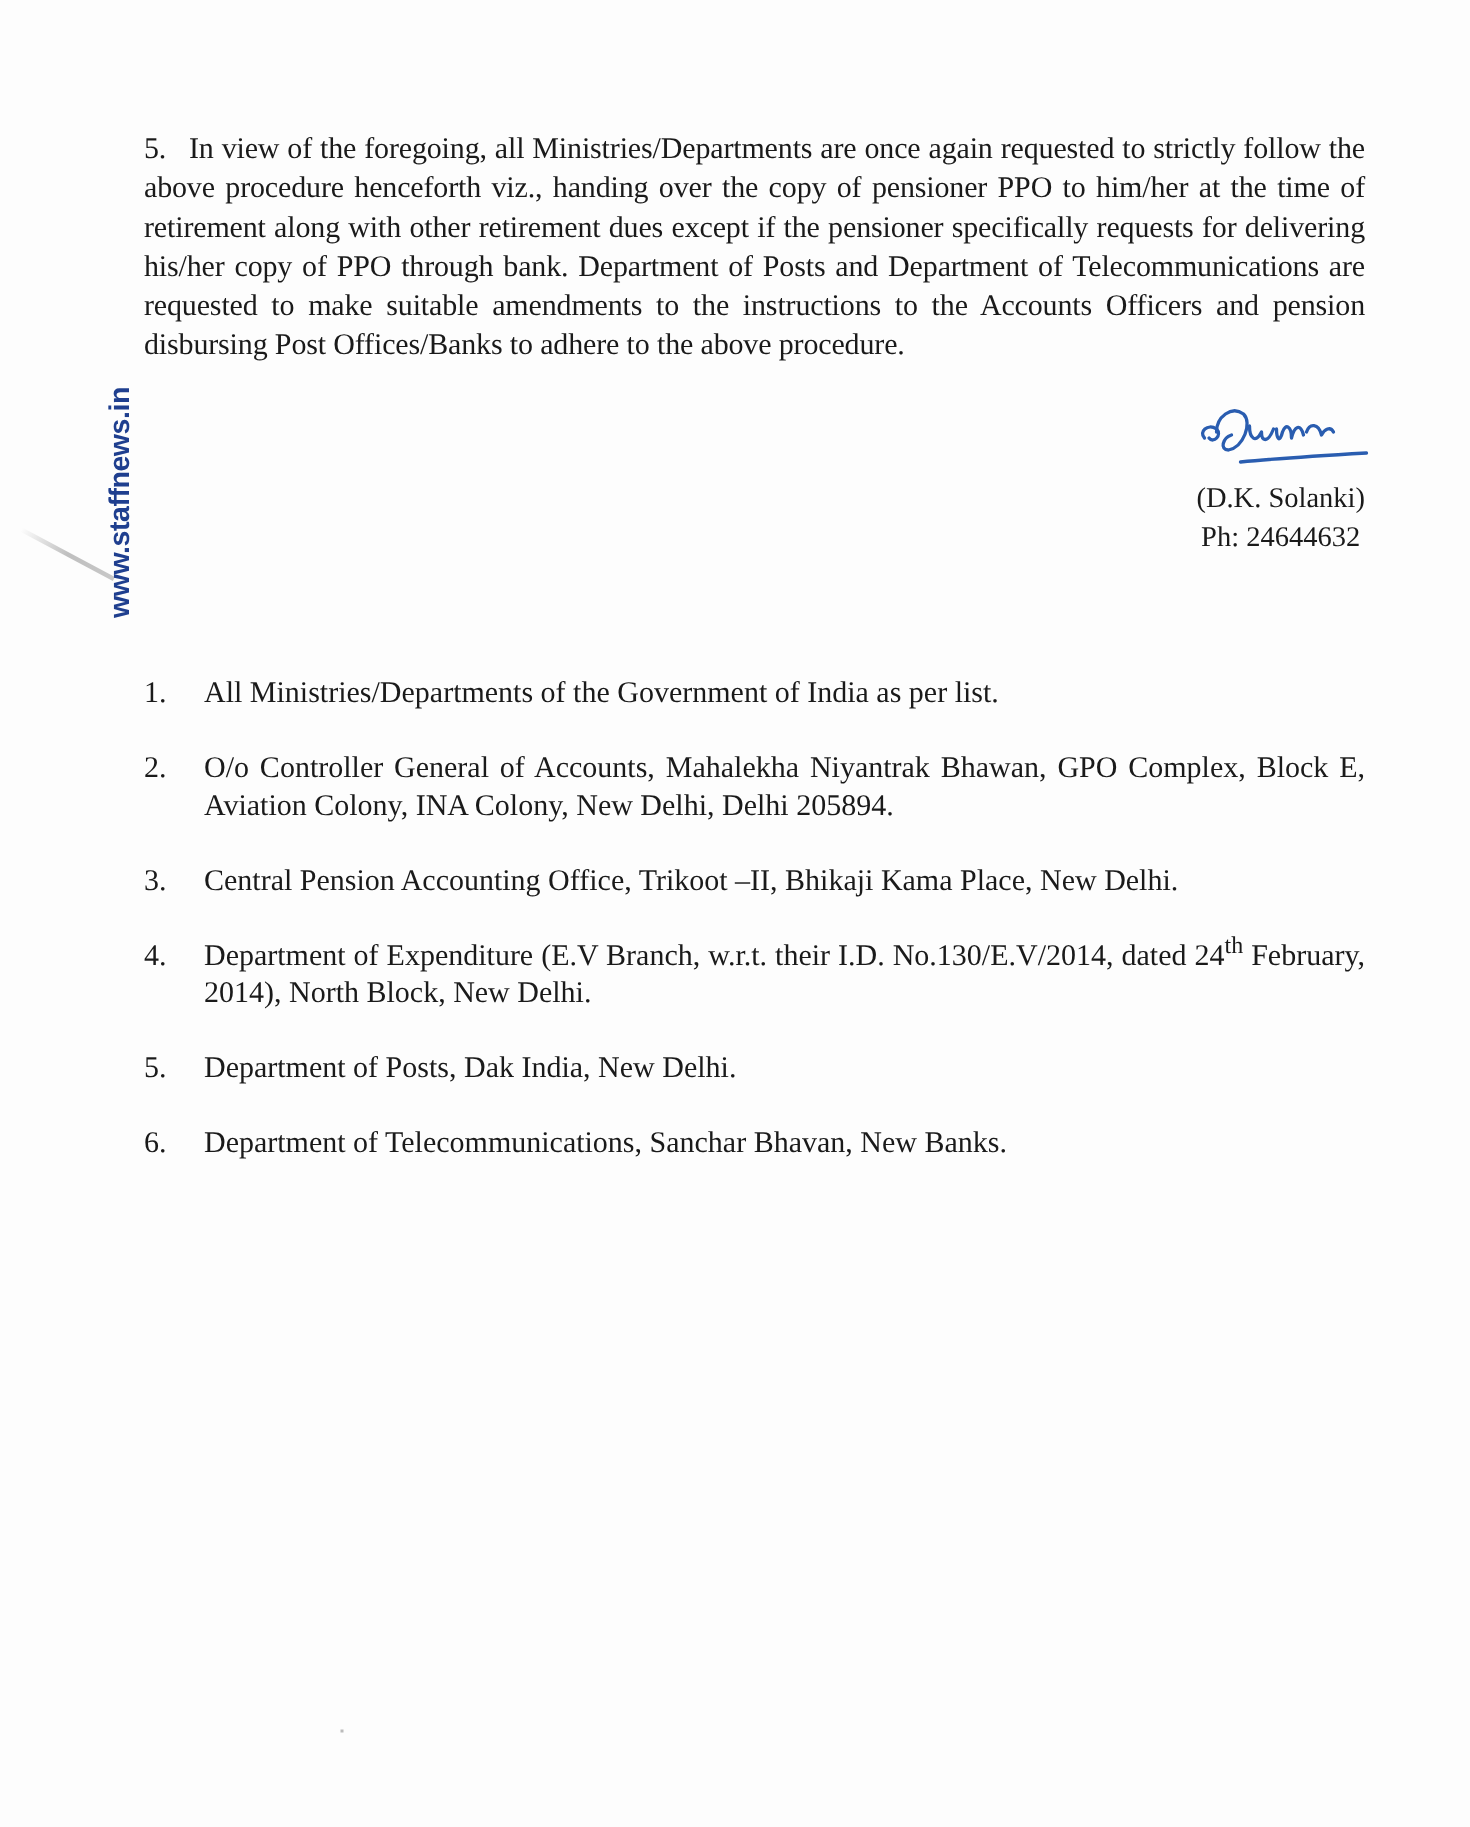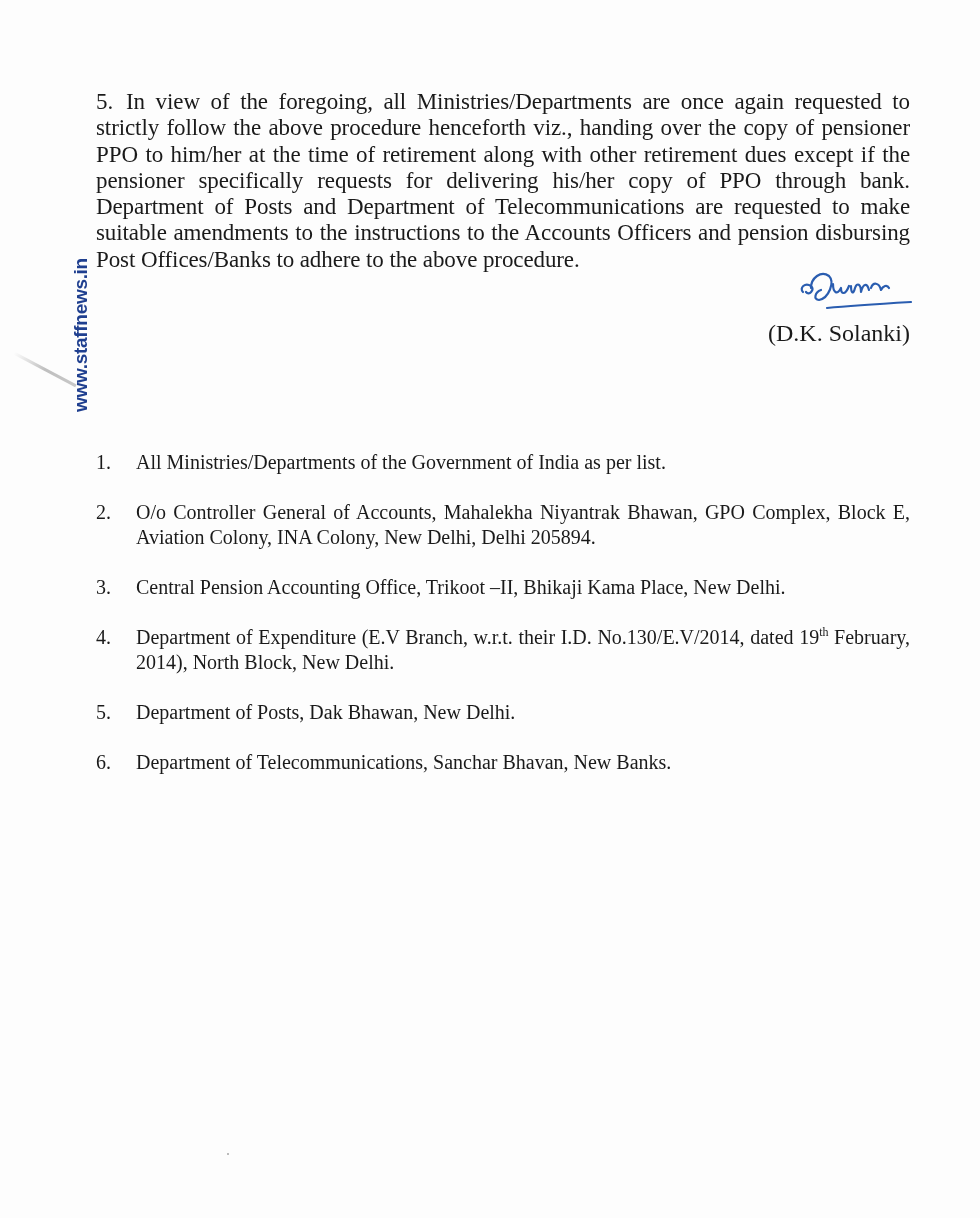--- a/index.html
+++ b/index.html
@@ -19,21 +19,21 @@
       position: absolute;
       left: 0; top: 0;
       width: 980px; height: 1218px;
       background: #fdfdfd;
     }
     .para {
       position: absolute;
       left: 96px;
       top: 66px;
       width: 814px;
-      font-size: 23px;
+      font-size: 20px;
       line-height: 26.3px;
       text-align: justify;
       text-align-last: left;
       letter-spacing: -0.1px;
     }
     .para .num {
       display: inline-block;
       width: 30px;
     }
     .signature {
@@ -41,21 +41,21 @@
       left: 797px;
       top: 262px;
       width: 118px;
       height: 52px;
     }
     .sig-block {
       position: absolute;
       right: 70px;
       top: 320px;
       text-align: center;
-      font-size: 24px;
+      font-size: 19px;
       line-height: 26px;
     }
     .watermark {
       position: absolute;
       left: 70px;
       top: 412px;
       transform-origin: left top;
       transform: rotate(-90deg);
       font-family: "Liberation Sans", sans-serif;
       font-weight: bold;
@@ -91,21 +91,21 @@
     .copy-list .n {
       width: 40px;
       flex: 0 0 40px;
     }
     .copy-list .t {
       flex: 1;
       text-align: justify;
       text-align-last: left;
     }
     .copy-list sup {
-      font-size: 12px;
+      font-size: 16px;
       line-height: 0;
     }
     .speck {
       position: absolute;
       left: 227px;
       top: 1153px;
       width: 2px;
       height: 2px;
       background: #bbb;
     }
@@ -126,42 +126,43 @@
       <path d="M14 26 C14 16, 24 8, 32 14 C38 20, 32 36, 22 38 C16 38, 18 30, 24 28"></path>
       <path d="M36 22 C36 30, 40 34, 44 26 C44 32, 48 34, 52 24"></path>
       <path d="M54 24 C54 30, 56 34, 58 26 C60 20, 64 22, 64 30 C66 22, 70 20, 72 28"></path>
       <path d="M74 26 C76 20, 82 20, 84 28 C86 24, 90 22, 92 26"></path>
       <path d="M30 46 C50 44, 80 42, 114 40"></path>
     </g>
   </svg>
 
   <div class="sig-block">
     <div>(D.K. Solanki)</div>
+    <div>Ph: 24644632</div>
   </div>
 
   <ol class="copy-list">
     <li>
       <span class="n">1.</span>
       <span class="t">All Ministries/Departments of the Government of India as per list.</span>
     </li>
     <li>
       <span class="n">2.</span>
       <span class="t">O/o Controller General of Accounts, Mahalekha Niyantrak Bhawan, GPO Complex, Block E, Aviation Colony, INA Colony, New Delhi, Delhi 205894.</span>
     </li>
     <li>
       <span class="n">3.</span>
       <span class="t">Central Pension Accounting Office, Trikoot –II, Bhikaji Kama Place, New Delhi.</span>
     </li>
     <li>
       <span class="n">4.</span>
-      <span class="t"><span>Department of Expenditure (E.V Branch, w.r.t. their I.D. No.130/E.V/2014, dated 19</span><sup>th</sup><span> February, 2014), North Block, New Delhi.</span></span>
+      <span class="t"><span>Department of Expenditure (E.V Branch, w.r.t. their I.D. No.130/E.V/2014, dated 24</span><sup>th</sup><span> February, 2014), North Block, New Delhi.</span></span>
     </li>
     <li>
       <span class="n">5.</span>
-      <span class="t">Department of Posts, Dak Bhawan, New Delhi.</span>
+      <span class="t">Department of Posts, Dak India, New Delhi.</span>
     </li>
     <li>
       <span class="n">6.</span>
       <span class="t">Department of Telecommunications, Sanchar Bhavan, New Banks.</span>
     </li>
   </ol>
 
   <div class="speck"></div>
 </div>
 

